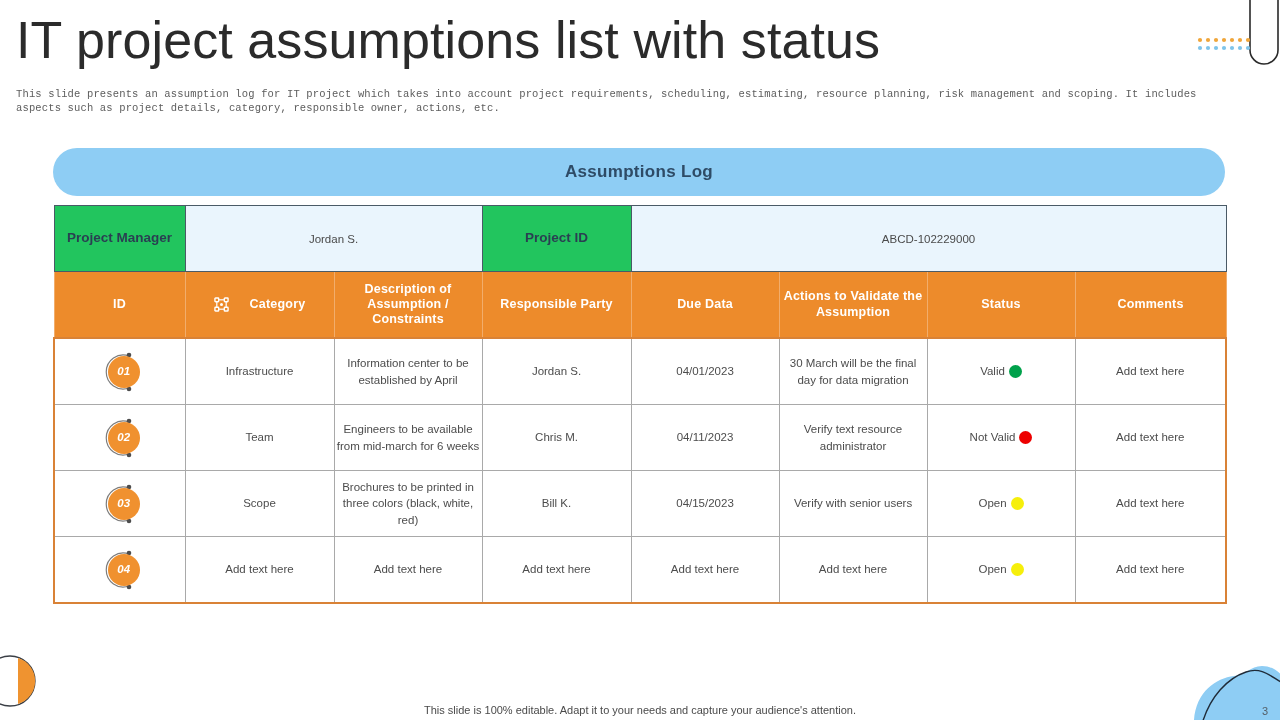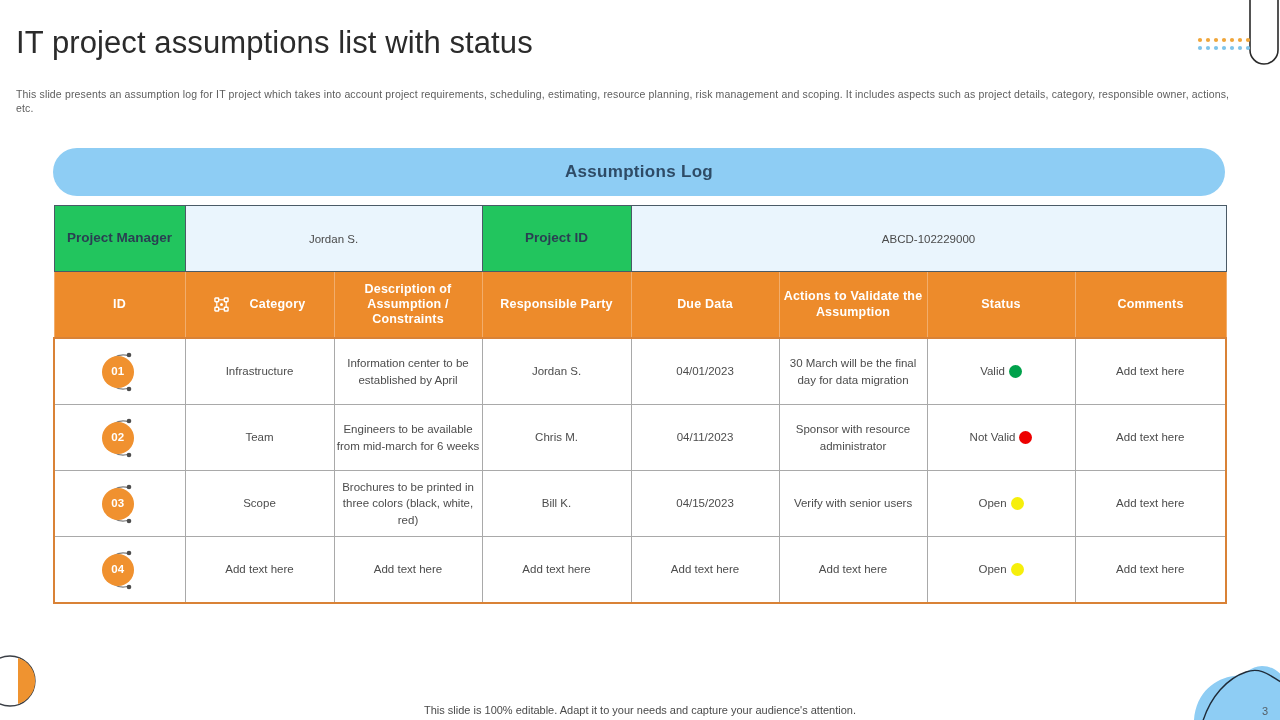--- a/index.html
+++ b/index.html
@@ -20,37 +20,38 @@
 
   #deco-top-left  { left: -18px; top: -34px;  width: 120px; height: 80px; }
   #deco-top-right { right: 0px;  top: -2px;   width: 92px;  height: 78px; }
   #deco-bottom-left  { left: -22px; bottom: 8px;  width: 72px; height: 62px; }
   #deco-bottom-right { right: 0px;  bottom: 0px;  width: 92px; height: 62px; }
 
   
   .page-title {
     position: absolute;
     left: 16px;
-    top: 26px;
-    font-size: 31px;
+    top: 12px;
+    font-size: 52px;
     font-weight: 400;
     color: #2b2b2b;
     letter-spacing: 0.1px;
     line-height: 1.1;
     white-space: nowrap;
   }
   .page-subtitle {
     position: absolute;
     left: 16px;
     top: 87px;
     width: 1232px;
     font-size: 10.5px;
     color: #5d5d5d;
     line-height: 1.35;
     letter-spacing: 0.15px;
+    font-family: Liberation Mono, monospace;
   }
 
   
   .banner {
     position: absolute;
     left: 53px;
     top: 148px;
     width: 1172px;
     height: 48px;
     background: #8ecdf4;
@@ -143,30 +144,31 @@
 
   
   .id-badge {
     position: relative;
     width: 44px;
     height: 50px;
     margin: 0 auto;
   }
   .id-badge .circle {
     position: absolute;
-    left: 4px; top: 9px;
+    left: 10px; top: 9px;
     width: 32px; height: 32px;
     border-radius: 50%;
     background: #f0912f;
     color: #ffffff;
     font-size: 11.5px;
     font-weight: bold;
     display: flex;
     align-items: center;
     justify-content: center;
+    font-style: italic;
   }
   .id-badge svg { position: absolute; left: 0; top: 0; }
 
   
   .status-cell {
     display: flex;
     align-items: center;
     justify-content: center;
     gap: 4px;
   }
@@ -321,21 +323,21 @@
             <circle cx="31" cy="8" r="2.3" fill="#4d4d4d"></circle>
             <circle cx="31" cy="42" r="2.3" fill="#4d4d4d"></circle>
           </svg>
           <span class="circle">02</span>
         </div>
       </td>
       <td class="cell-lines">Team</td>
       <td class="cell-lines">Engineers to be available  from mid-march for 6 weeks</td>
       <td class="cell-lines">Chris M.</td>
       <td class="cell-lines">04/11/2023</td>
-      <td class="cell-lines">Sponsor with resource administrator</td>
+      <td class="cell-lines">Verify text resource administrator</td>
       <td>
         <span class="status-cell">
           <span>Not Valid</span>
           <span class="status-dot" style="background: rgb(237, 0, 0);"></span>
         </span>
       </td>
       <td class="cell-lines lastcell">Add text here</td>
     </tr>
 
     <tr class="data-row">

